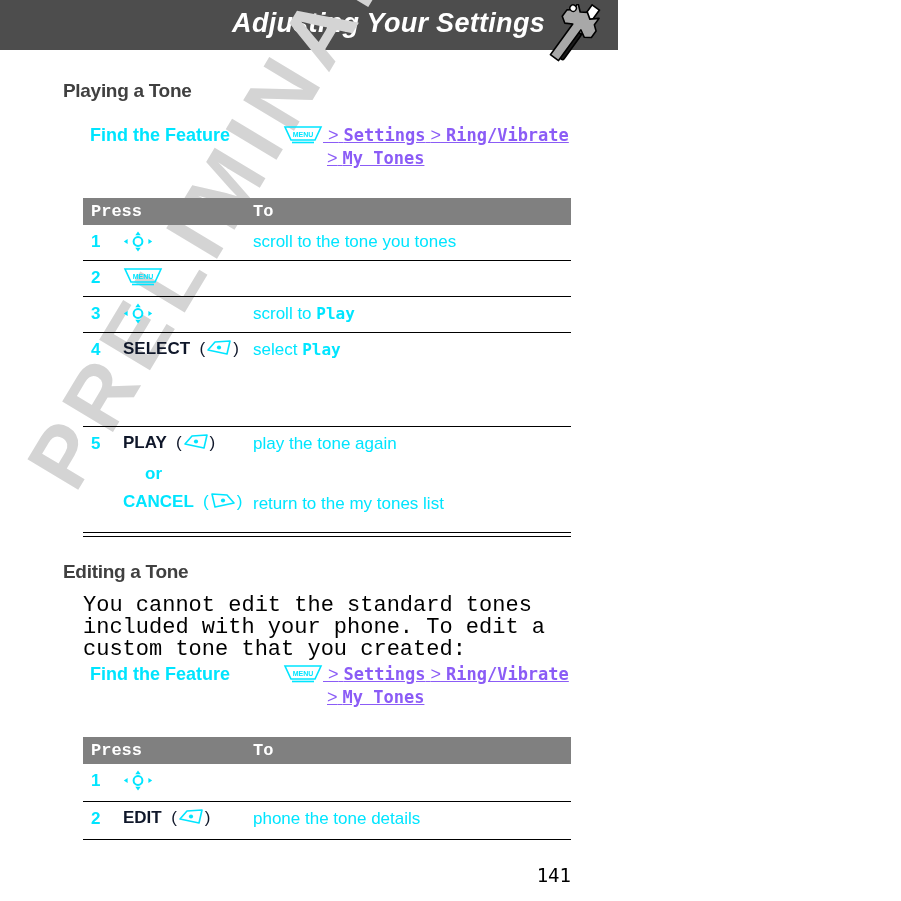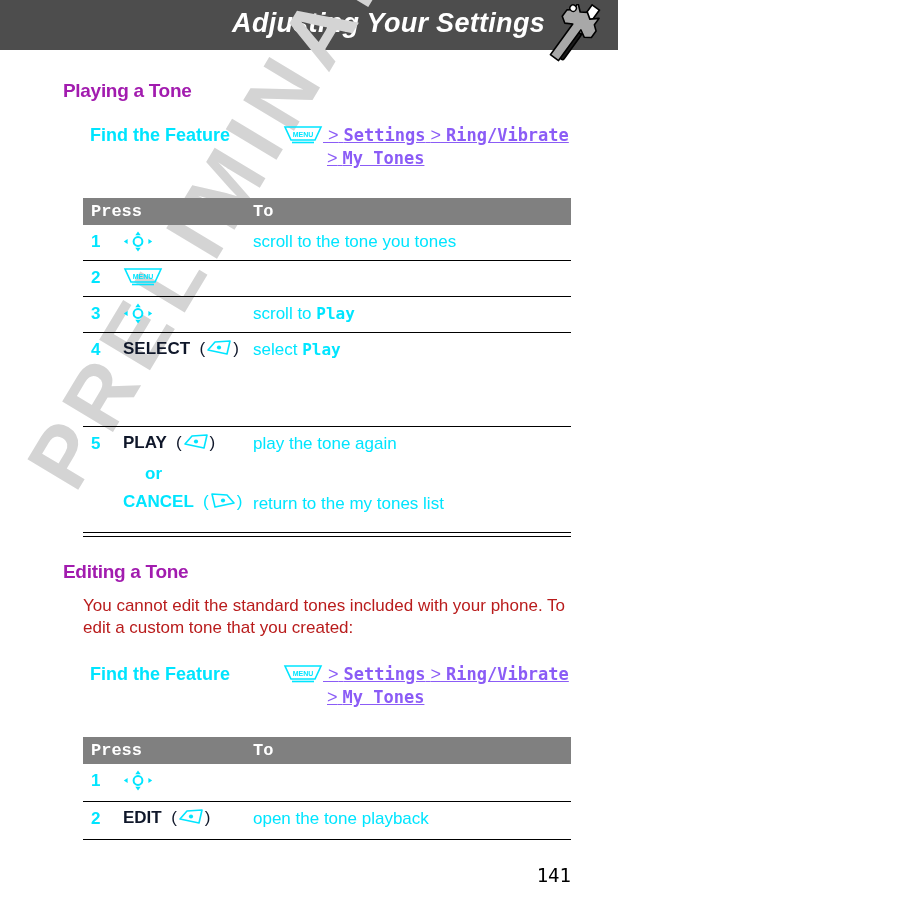--- a/index.html
+++ b/index.html
@@ -72,33 +72,33 @@
   #content {
     position: absolute;
     left: 0; top: 0;
     width: 901px;
     height: 901px;
     z-index: 10;
   }
 
   .section-title {
     position: absolute;
-    color: #a21caf;
+    color: #404040;
     font-family: "Liberation Sans", sans-serif;
     font-weight: bold;
     font-size: 19px;
     letter-spacing: -0.3px;
     white-space: nowrap;
   }
 
   .body-para {
     position: absolute;
-    color: #b91c1c;
-    font-family: Liberation Sans, sans-serif;
-    font-size: 17px;
+    color: #000000;
+    font-family: Liberation Mono, monospace;
+    font-size: 22px;
     line-height: 22px;
     width: 500px;
   }
 
   
   .ftf-label {
     position: absolute;
     color: #00e5ff;
     font-family: "Liberation Sans", sans-serif;
     font-weight: bold;
@@ -443,21 +443,21 @@
       <span class="cell-press">
         <span>EDIT</span>
         <span style="font-weight:normal;">&nbsp;(</span><span class="key-icon soft-key">
           <svg viewBox="0 0 28 18" width="28" height="18" xmlns="http://www.w3.org/2000/svg">
             <path d="M3 11 L10 3 L25 2 L22 15 Z" fill="none" stroke="#00e5ff" stroke-width="1.6" stroke-linejoin="round"></path>
             <circle cx="14" cy="8.5" r="2.1" fill="#00e5ff"></circle>
           </svg>
         </span><span style="font-weight:normal;">)</span>
       </span>
       <span class="cell-to">
-        <span>open the tone playback</span>
+        <span>phone the tone details</span>
       </span>
     </div>
 
     <div class="table-end" style="border-top:1.5px solid #000; border-bottom:none; height:0;"></div>
   </div>
 
   <div id="page-number">141</div>
 
 </div>
 

